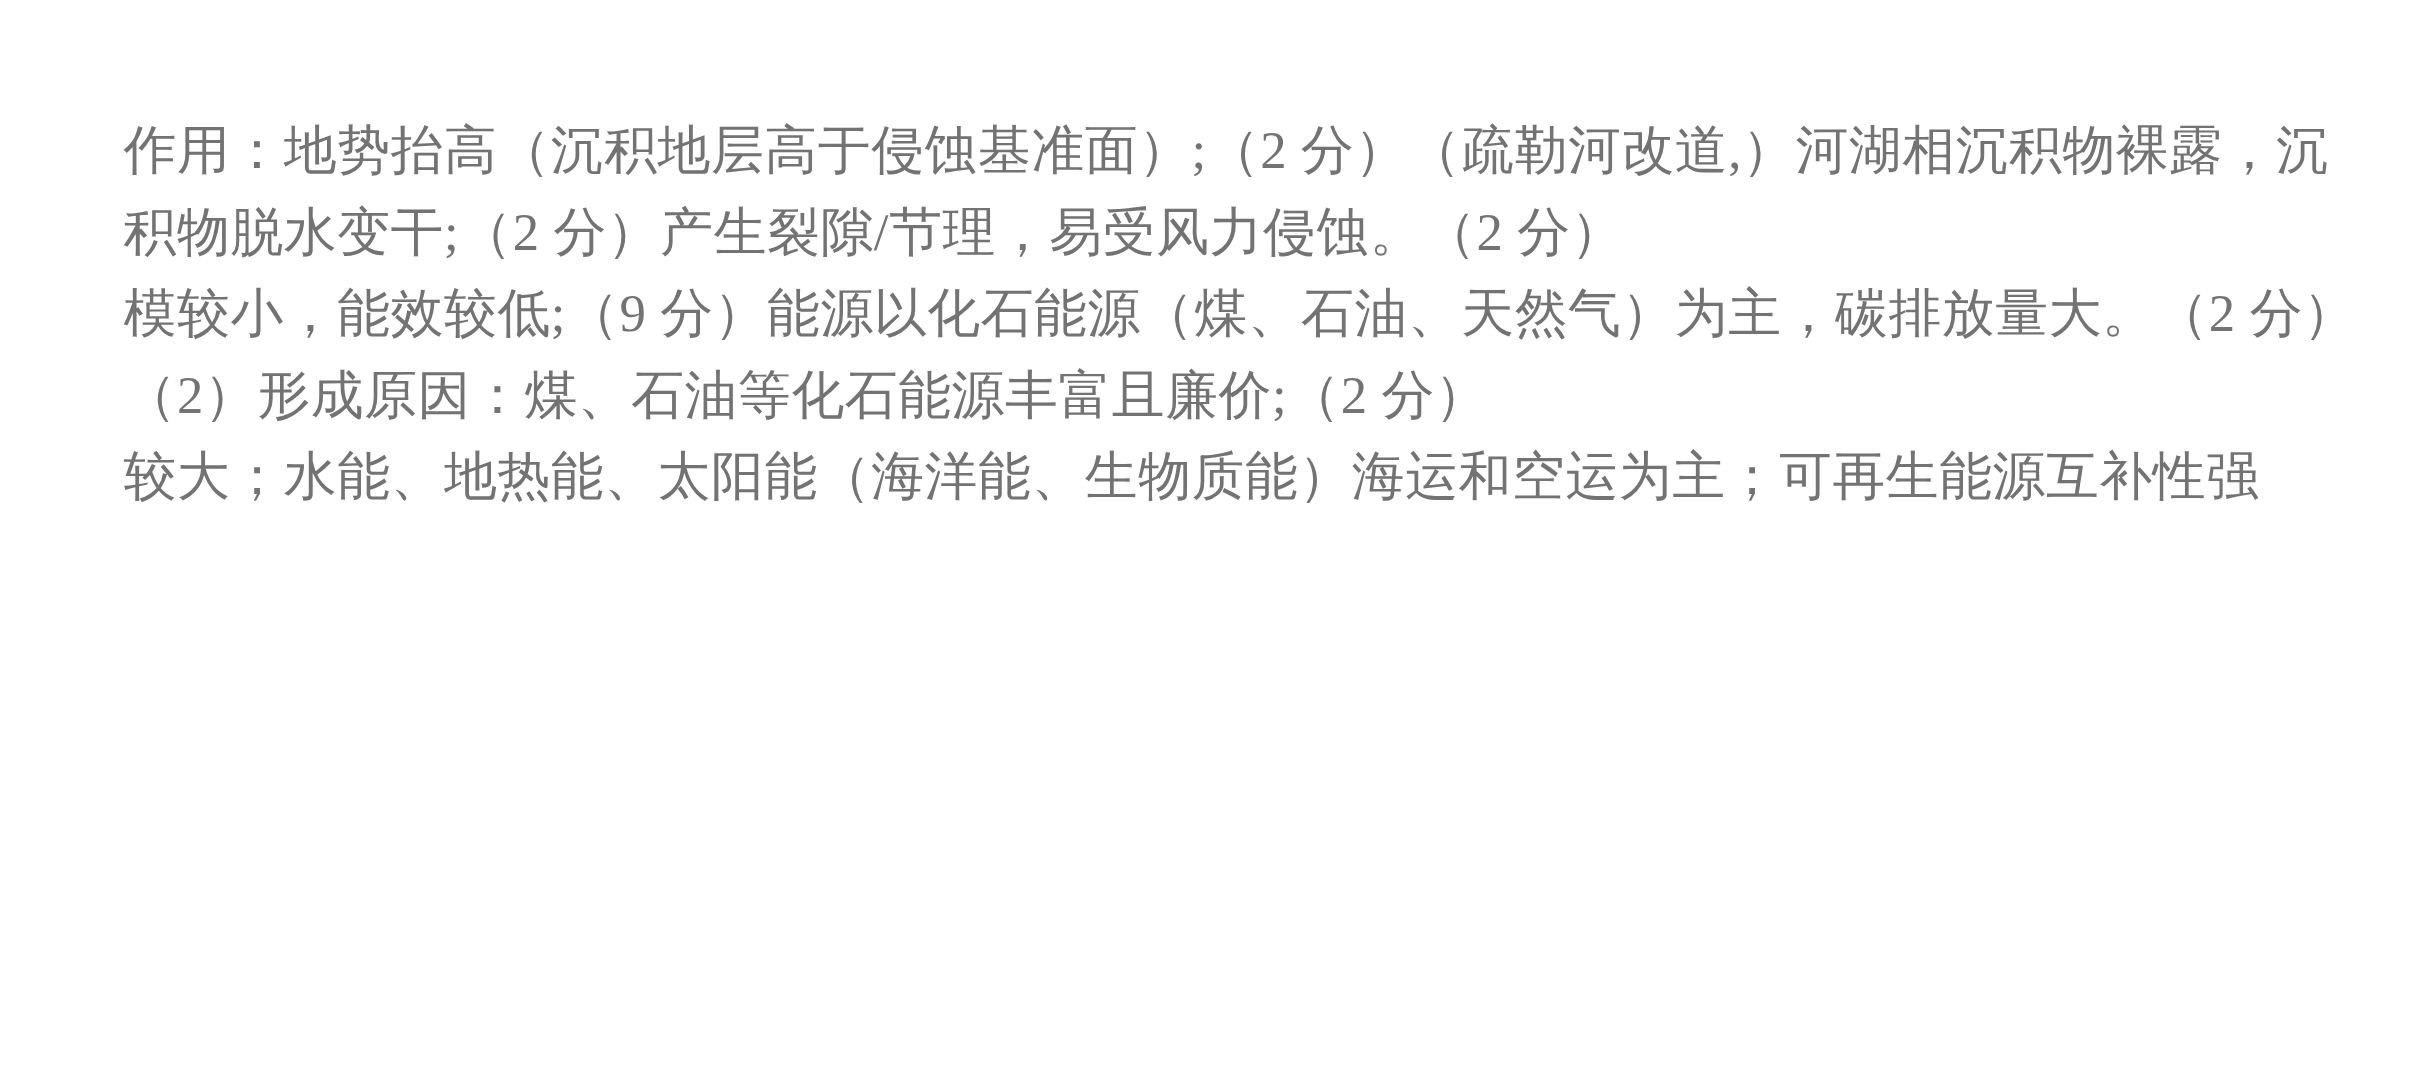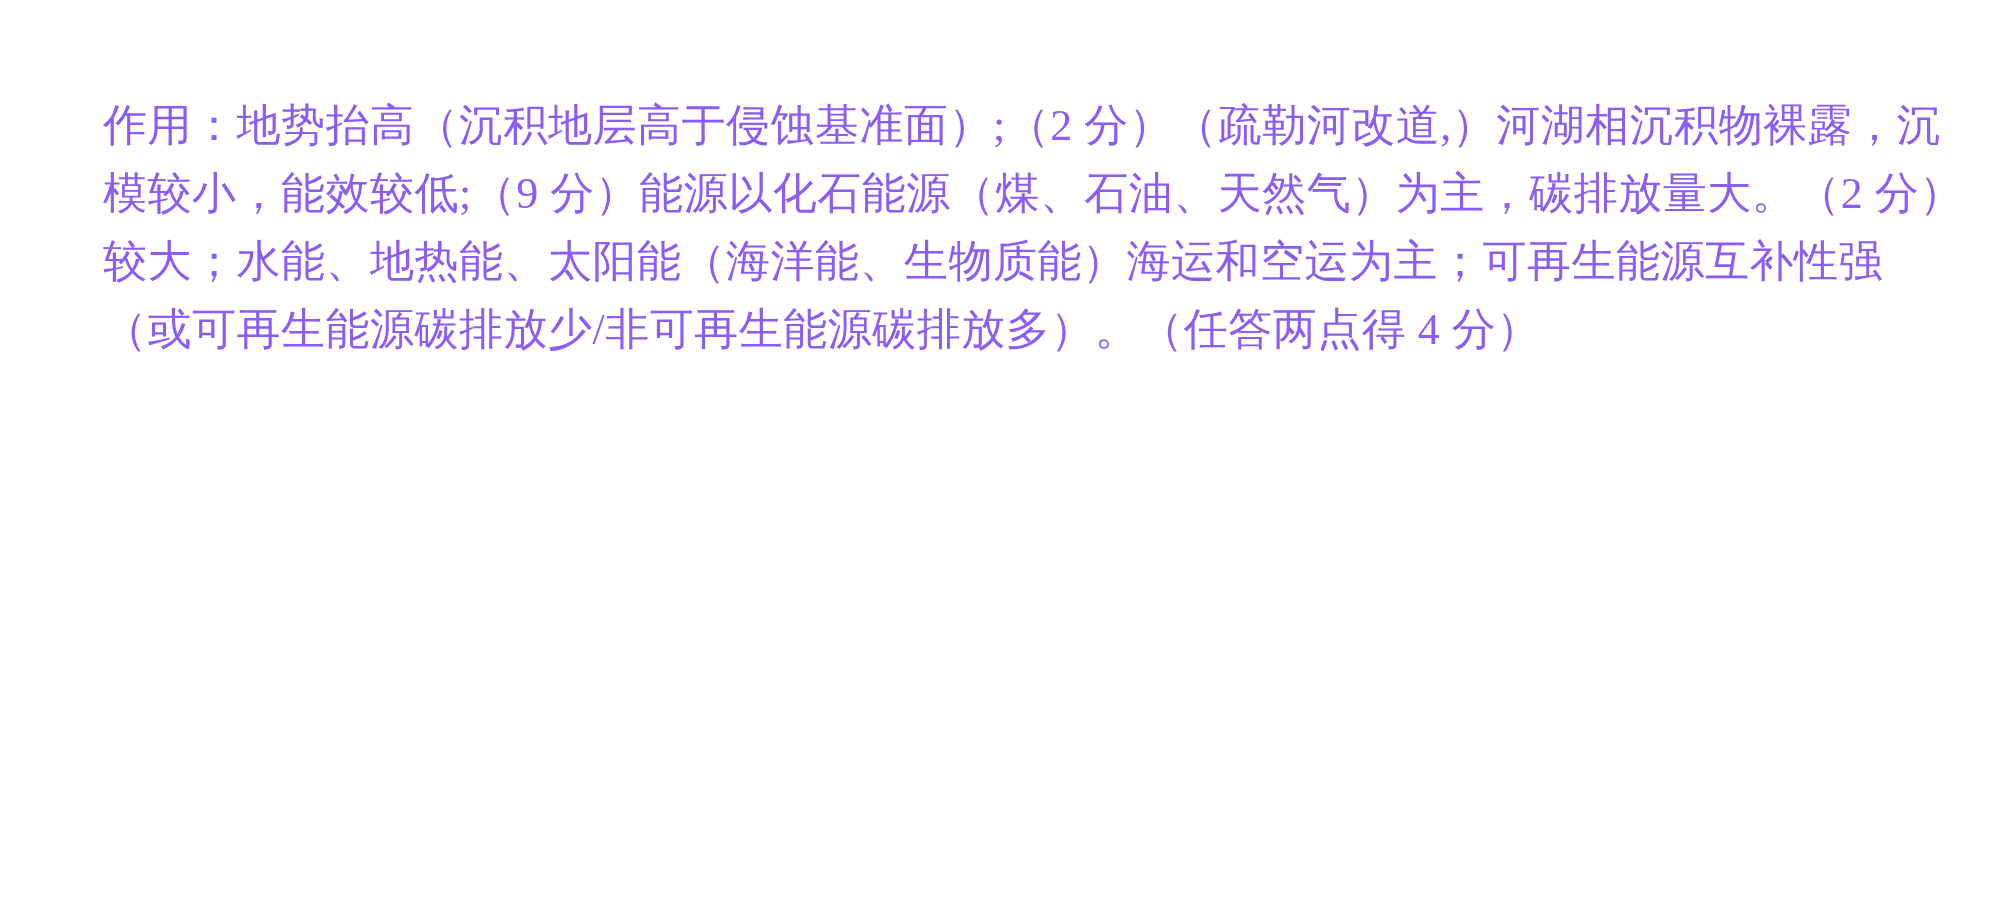--- a/index.html
+++ b/index.html
@@ -12,35 +12,36 @@
   }
   .page {
     position: relative;
     width: 2015px;
     height: 906px;
     background: #ffffff;
     font-family: "Liberation Serif", "DejaVu Serif", serif;
   }
   .doc {
     padding: 92px 60px 0 103px;
-    color: #8b5cf6;
+    color: #737373;
   }
   .doc p.line {
     margin: 0;
     font-size: 44px;
     line-height: 68px;
     white-space: nowrap;
     letter-spacing: 0.5px;
     font-weight: 400;
     text-rendering: optimizeLegibility;
   }
 </style>
 </head>
 <body>
 
 <main class="page">
   <section class="doc">
     <p class="line">作用：地势抬高（沉积地层高于侵蚀基准面）;（2 分）（疏勒河改道,）河湖相沉积物裸露，沉</p>
+    <p class="line">积物脱水变干;（2 分）产生裂隙/节理，易受风力侵蚀。（2 分）</p>
     <p class="line">模较小，能效较低;（9 分）能源以化石能源（煤、石油、天然气）为主，碳排放量大。（2 分）</p>
+    <p class="line">（2）形成原因：煤、石油等化石能源丰富且廉价;（2 分）</p>
     <p class="line">较大；水能、地热能、太阳能（海洋能、生物质能）海运和空运为主；可再生能源互补性强</p>
-    <p class="line">（或可再生能源碳排放少/非可再生能源碳排放多）。（任答两点得 4 分）</p>
   </section>
 </main>
 
 </body></html>

